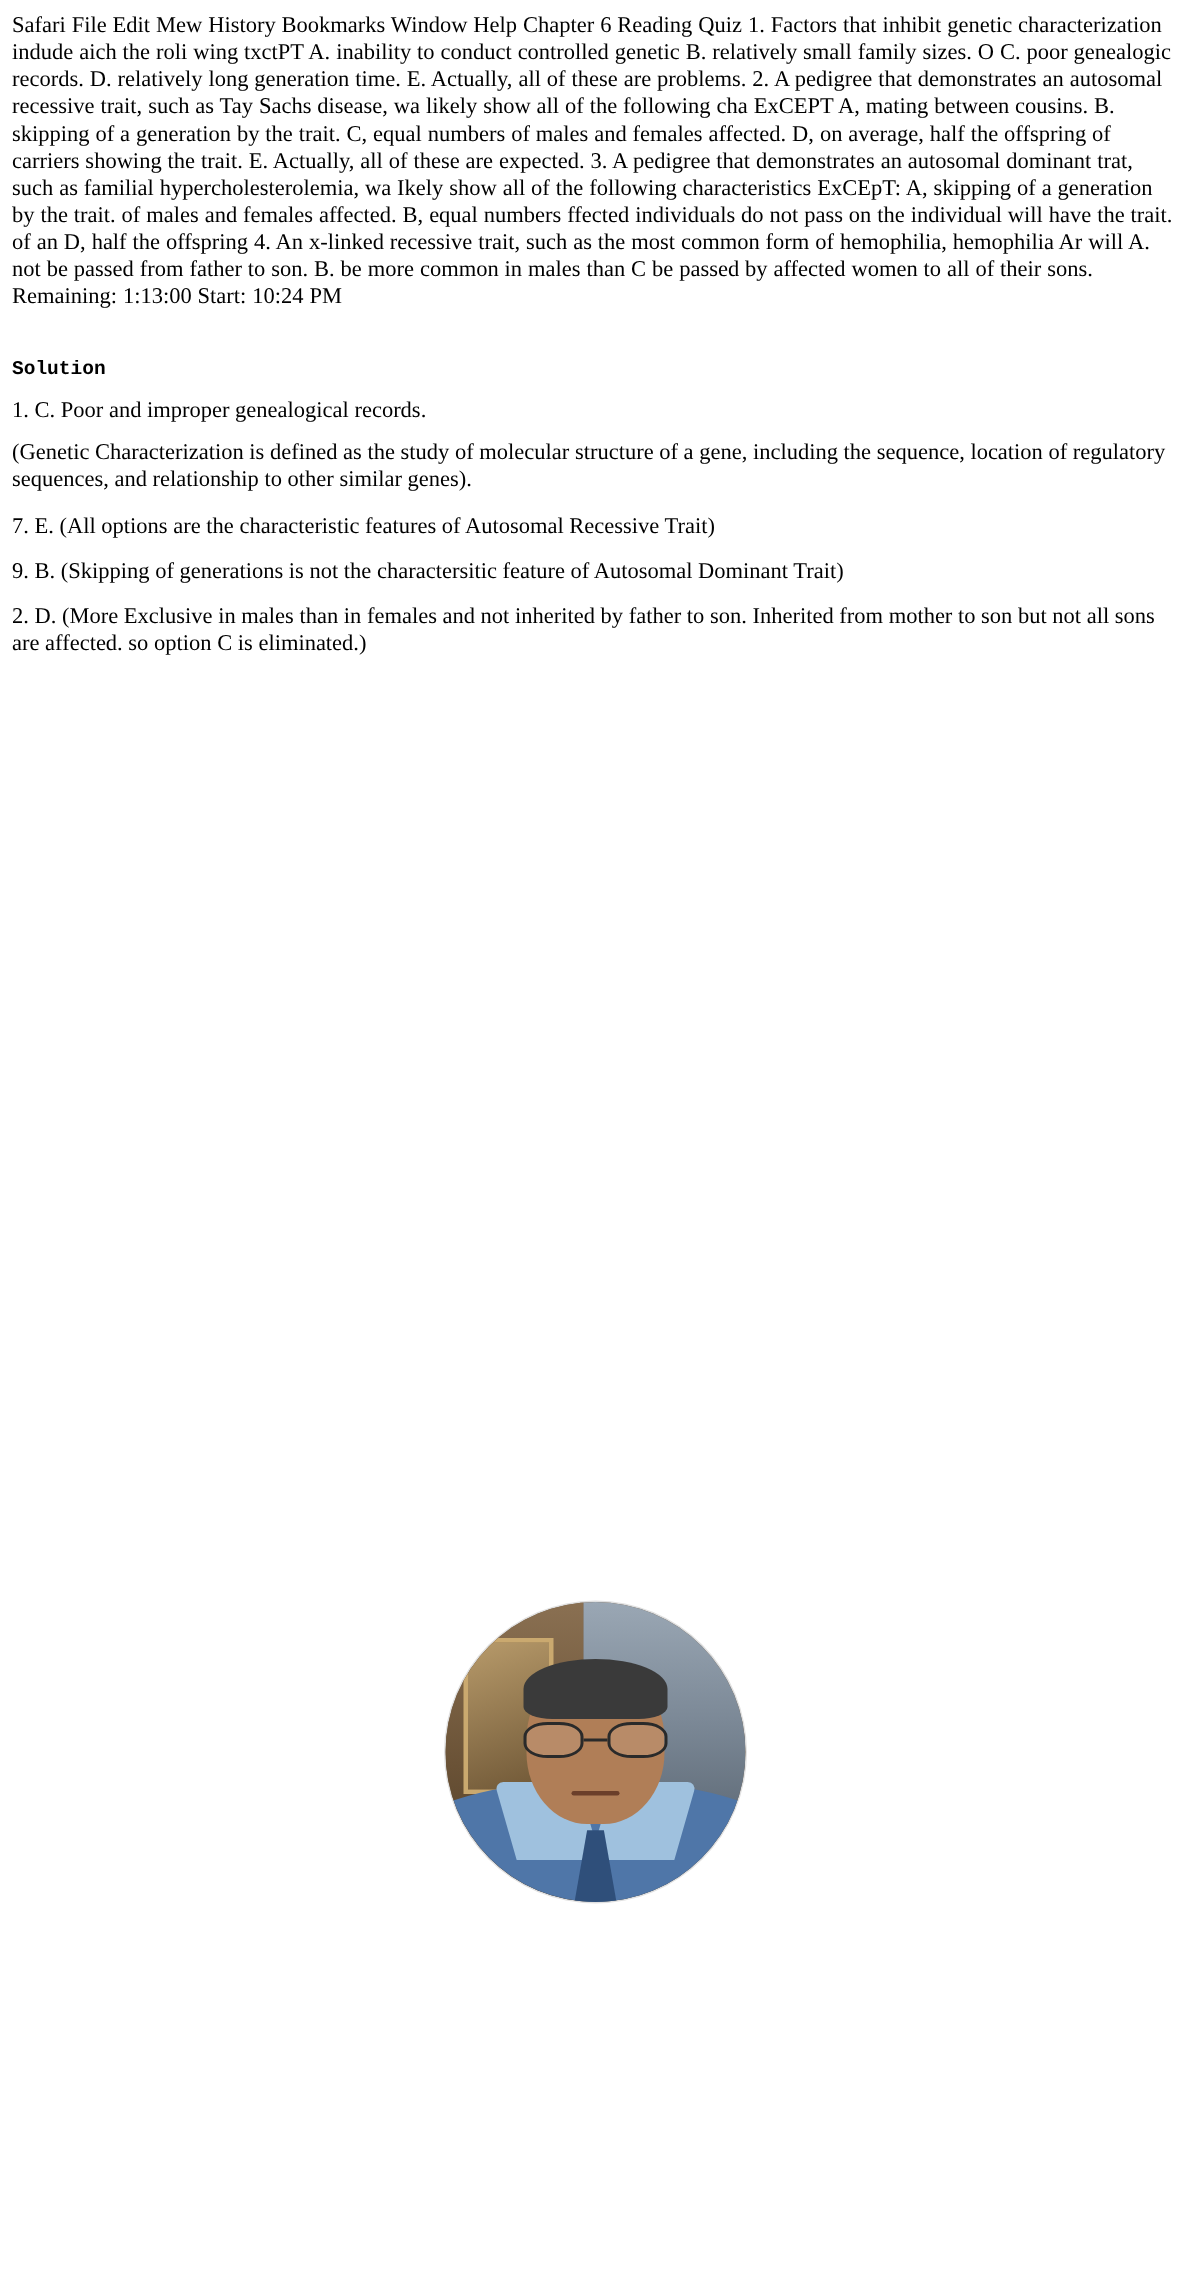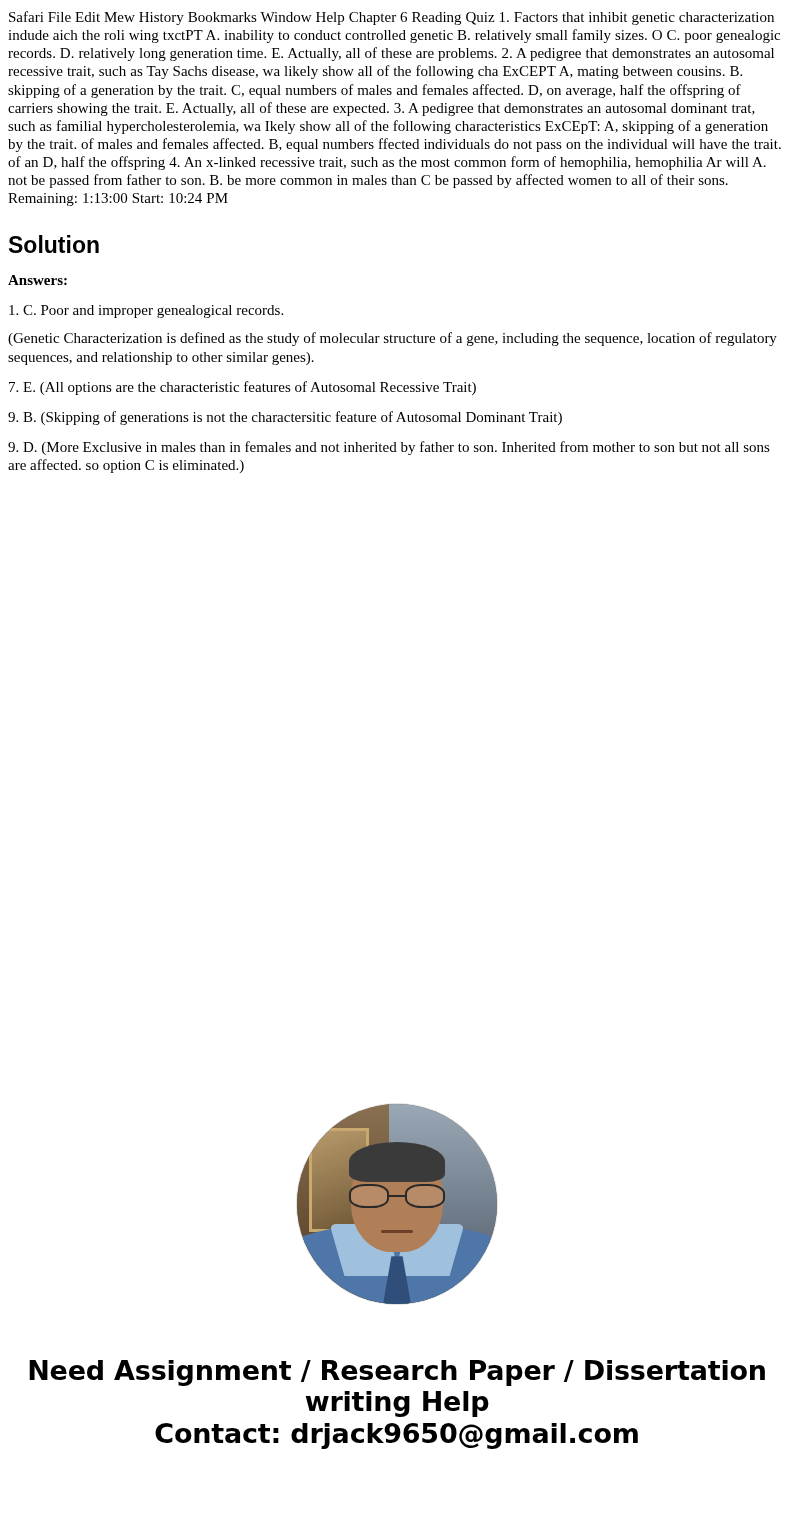--- a/index.html
+++ b/index.html
@@ -17,28 +17,28 @@
   .page {
     width: 794px;
     box-sizing: border-box;
     padding: 8px 8px 0 8px;
   }
   .question-block {
     font-family: "Liberation Serif", "DejaVu Serif", serif;
     font-size: 15px;
     line-height: 1.21;
     text-align: left;
-    margin: 0 0 24px 0;
+    margin: 0 0 10px 0;
     word-spacing: 0.2px;
   }
   h2.solution-heading {
-    font-family: Liberation Sans, sans-serif;
-    font-size: 23px;
-    font-weight: bold;
-    margin: 10px 0 12px 0;
+    font-family: Liberation Mono, monospace;
+    font-size: 13px;
+    font-weight: bold;
+    margin: 30px 0 12px 0;
     line-height: 1.2;
   }
   .answers-label {
     font-size: 15px;
     font-weight: bold;
     margin: 0 0 10px 0;
     line-height: 1.21;
   }
   .answer-line {
     font-size: 15px;
@@ -224,31 +224,30 @@
 </style>
 </head>
 <body>
 
 <div class="page">
 
   <p class="question-block">Safari File Edit Mew History Bookmarks Window Help Chapter 6 Reading Quiz 1. Factors that inhibit genetic characterization indude aich the roli wing txctPT A. inability to conduct controlled genetic B. relatively small family sizes. O C. poor genealogic records. D. relatively long generation time. E. Actually, all of these are problems. 2. A pedigree that demonstrates an autosomal recessive trait, such as Tay Sachs disease, wa likely show all of the following cha ExCEPT A, mating between cousins. B. skipping of a generation by the trait. C, equal numbers of males and females affected. D, on average, half the offspring of carriers showing the trait. E. Actually, all of these are expected. 3. A pedigree that demonstrates an autosomal dominant trat, such as familial hypercholesterolemia, wa Ikely show all of the following characteristics ExCEpT: A, skipping of a generation by the trait. of males and females affected. B, equal numbers ffected individuals do not pass on the individual will have the trait. of an D, half the offspring 4. An x-linked recessive trait, such as the most common form of hemophilia, hemophilia Ar will A. not be passed from father to son. B. be more common in males than C be passed by affected women to all of their sons. Remaining: 1:13:00 Start: 10:24 PM</p>
 
   <h2 class="solution-heading">Solution</h2>
 
-  <p class="answers-label">Answers:</p>
 
   <p class="answer-line">1. C. Poor and improper genealogical records.</p>
 
   <p class="answer-note">(Genetic Characterization is defined as the study of molecular structure of a gene, including the sequence, location of regulatory sequences, and relationship to other similar genes).</p>
 
   <p class="answer-line">7. E. (All options are the characteristic features of Autosomal Recessive Trait)</p>
 
   <p class="answer-line">9. B. (Skipping of generations is not the charactersitic feature of Autosomal Dominant Trait)</p>
 
-  <p class="answer-line">9. D. (More Exclusive in males than in females and not inherited by father to son. Inherited from mother to son but not all sons are affected. so option C is eliminated.)</p>
+  <p class="answer-line">2. D. (More Exclusive in males than in females and not inherited by father to son. Inherited from mother to son but not all sons are affected. so option C is eliminated.)</p>
 
   <div class="spacer"></div>
 
   <div class="avatar-wrap">
     <div class="avatar">
       <div class="av-bg-left"></div>
       <div class="av-bg-right"></div>
       <div class="av-frame"></div>
       <div class="av-shoulders"></div>
       <div class="av-collar-l"></div>
@@ -259,18 +258,14 @@
       <div class="av-hair"></div>
       <div class="av-glasses">
         <div class="av-lens l"></div>
         <div class="av-lens r"></div>
         <div class="av-bridge"></div>
       </div>
       <div class="av-mouth"></div>
     </div>
   </div>
 
-  <div class="promo">
-    <div class="promo-line1">Need Assignment / Research Paper / Dissertation writing Help</div>
-    <div class="promo-line2">Contact: drjack9650@gmail.com</div>
-  </div>
 
 </div>
 
 </body></html>

